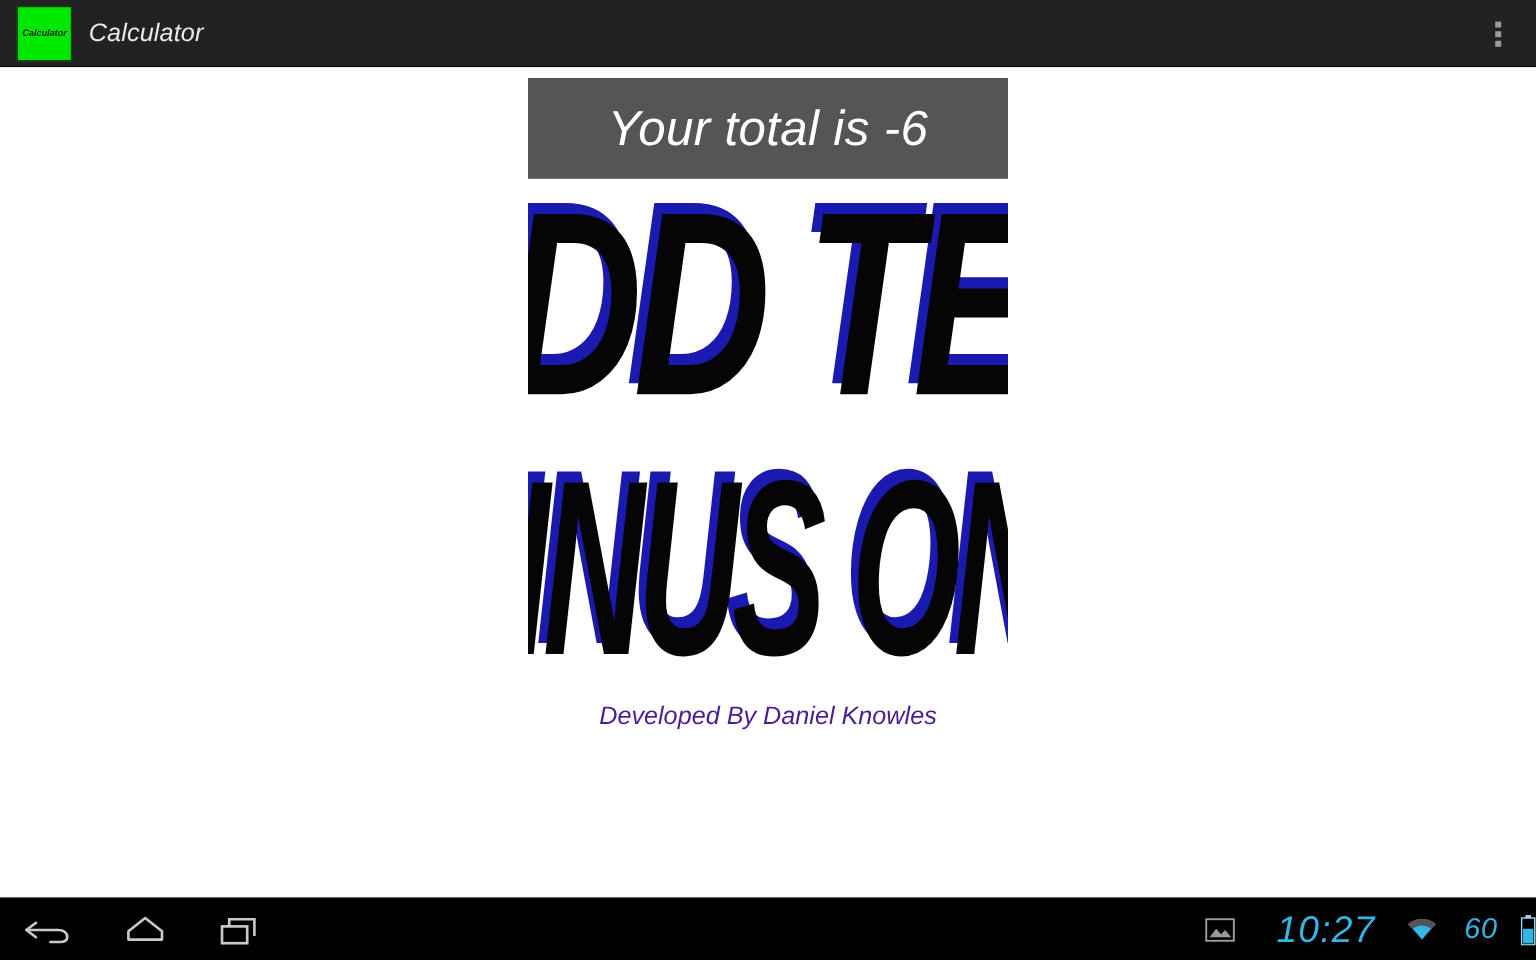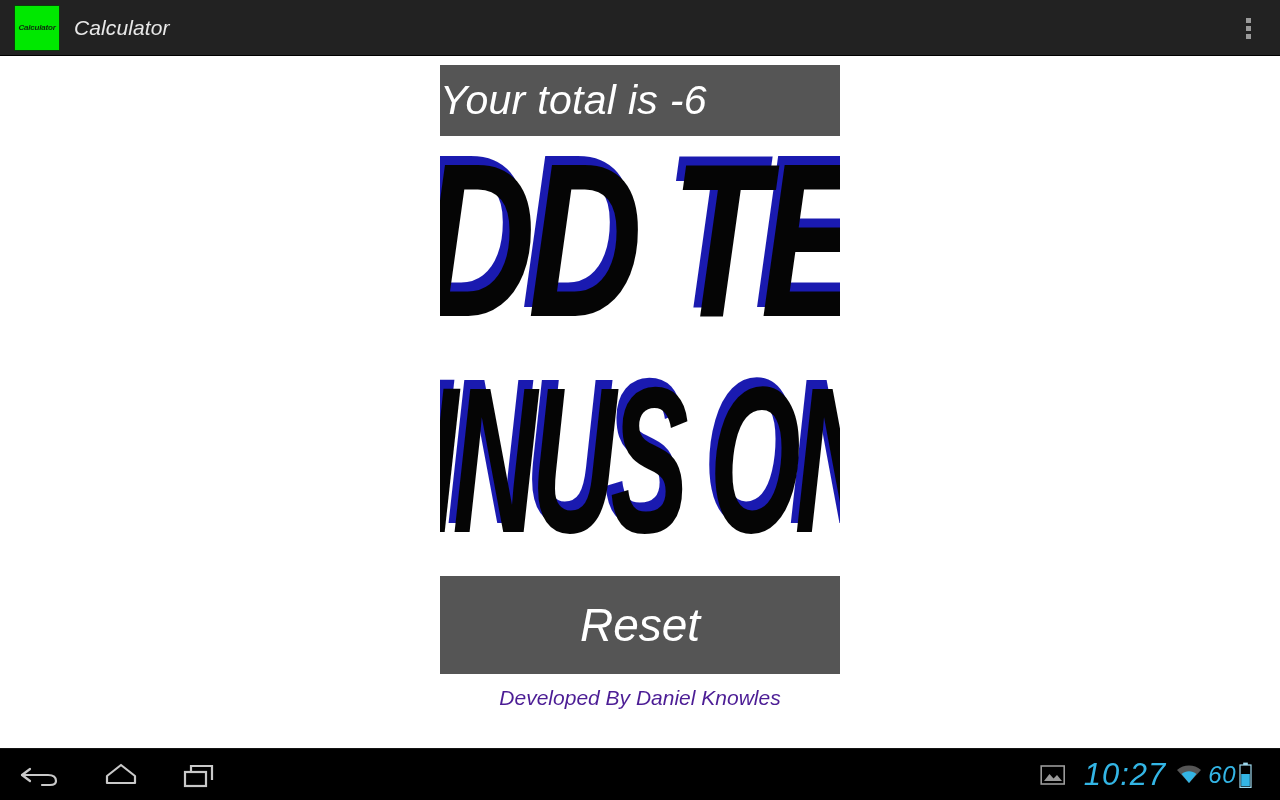--- a/index.html
+++ b/index.html
@@ -45,23 +45,23 @@
   .content {
     position:absolute; left:0; top:56px; width:1280px; height:692px;
     background:#ffffff;
   }
   .col {
     position:absolute; left:440px; top:0px; width:400px;
   }
 
   
   .total-display {
-    width:400px; height:71px;
+    width:400px; height:84px;
     background:#555555;
-    display:flex; align-items:center; 
+    display:flex; align-items:center; justify-content:center;
     margin-top:9px;
   }
   .total-display span {
     color:#ffffff; font-size:41px; font-weight:400; letter-spacing:0.3px;
   }
 
   
   .wordart {
     width:400px; position:relative; cursor:pointer;
     display:flex; align-items:center; justify-content:center;
@@ -112,22 +112,22 @@
     background:#000000;
     border-top:1px solid #141414;
   }
   .nav-btn { position:absolute; top:10px; cursor:pointer; }
   .nav-back  { left:18px;  width:46px; height:32px; }
   .nav-home  { left:98px;  width:46px; height:32px; }
   .nav-recent{ left:178px; width:46px; height:32px; }
 
   .sysright {
     position:absolute; right:0; top:0; height:52px;
-    display:flex; align-items:center; gap:0px;
-    padding-right:28px;
+    display:flex; align-items:center; gap:16px;
+    padding-right:0;
   }
   .sys-shot { width:26px; height:22px; margin-right:18px; }
   .sys-clock {
     color:#33b5e5; font-size:31px; font-weight:300;
     letter-spacing:1px; line-height:1;
     font-family:"Liberation Sans", sans-serif;
     position:relative; top:-1px;
   }
   .sys-wifi { width:26px; height:22px; margin-left:10px; margin-right:6px; }
   .sys-batt-pct {
@@ -166,23 +166,20 @@
         </div>
       </div>
 
       <div class="wordart minusone">
         <div class="wa-wrap">
           <div class="wa-text wa-back">MINUS ONE</div>
           <div class="wa-text wa-front">MINUS ONE</div>
         </div>
       </div>
 
-      <div class="reset-btn">
-        <span>Reset</span>
-      </div>
 
       <div class="credit">Developed By Daniel Knowles</div>
     </div>
   </div>
 
   <div class="navbar">
 
     <div class="nav-btn nav-back">
       <svg viewBox="0 0 46 32" width="46" height="32">
         <path d="M12 10 L4 16 L12 22" fill="none" stroke="#c9c9c9" stroke-width="2.2" stroke-linecap="round" stroke-linejoin="round"></path>

